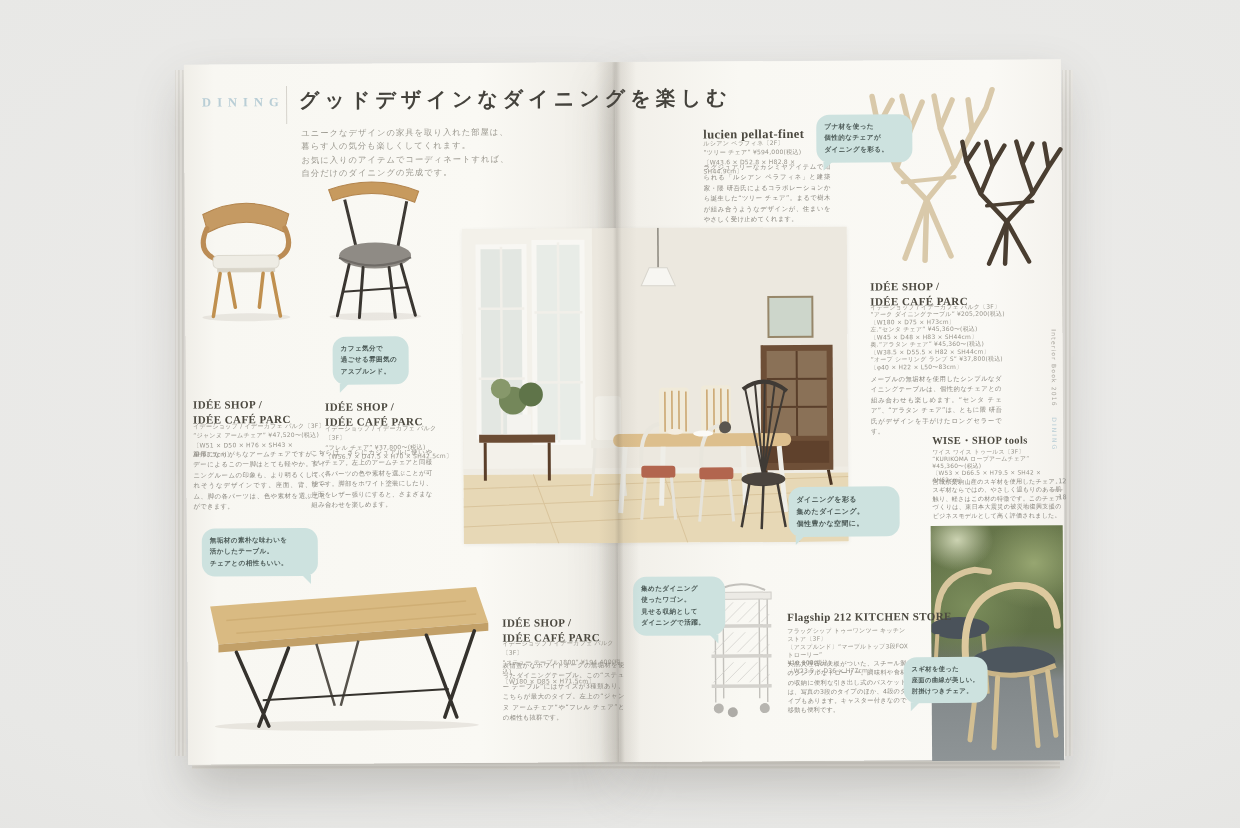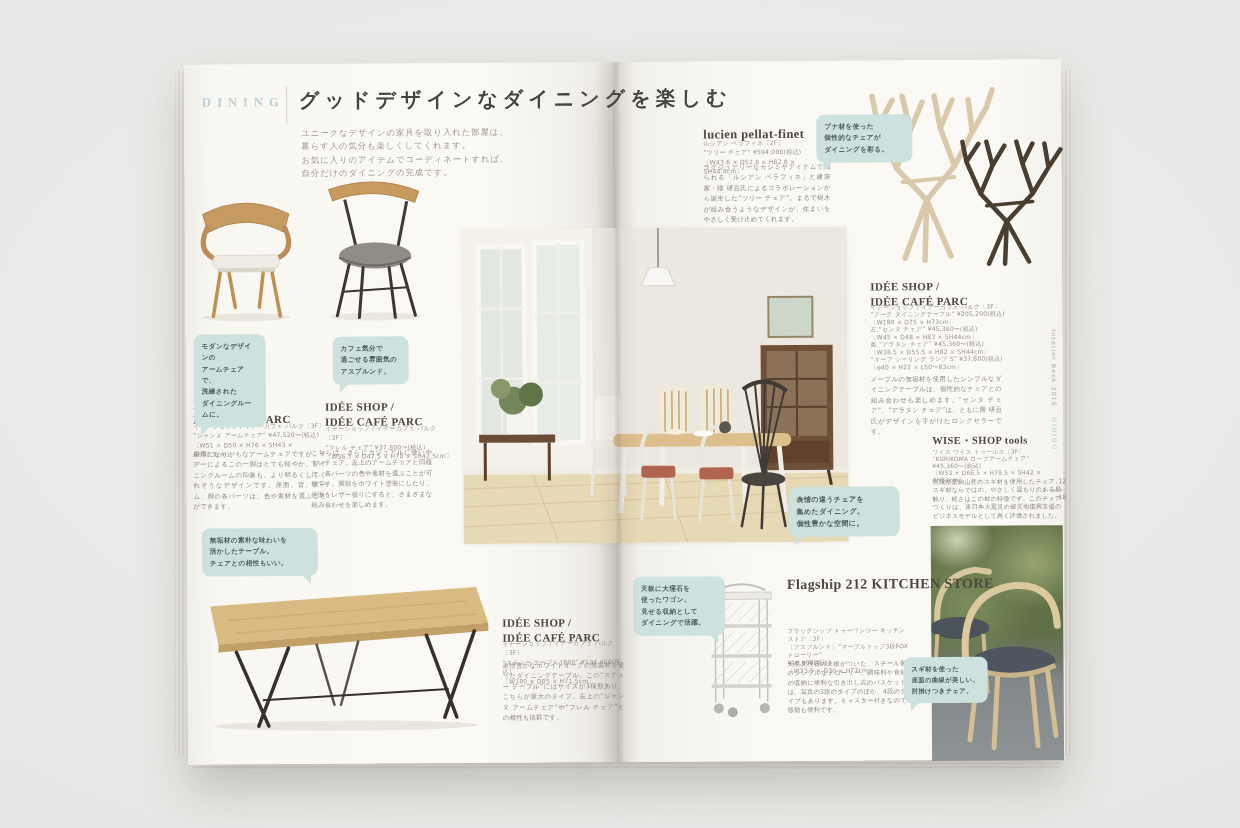--- a/index.html
+++ b/index.html
@@ -28,21 +28,21 @@
   .ill{position:absolute;z-index:10}
   .serif{font-family:"Liberation Serif","DejaVu Serif",serif}
 
   #lblDining{left:204px;top:93px;font-size:12.5px;letter-spacing:6px;color:var(--label-blue,#b9ced6);font-weight:600}
   #tdiv{left:288px;top:84px;width:1px;height:38px;background:#d6d3cc}
   #title{left:301px;top:85px;font-size:20px;letter-spacing:5px;font-weight:600;color:#45433d}
   #intro{left:303px;top:125px;font-size:8.3px;line-height:1.6;letter-spacing:1px;color:#9b988f;white-space:pre-line}
 
   .bubble{position:absolute;z-index:25;background:var(--accent-teal,#cde2df);color:#4d5b58;
     font-size:6.6px;line-height:1.72;font-weight:600;padding:7px 8px;letter-spacing:.4px;
-    white-space:pre-line;border-radius:8px}
+    white-space:pre-line;border-radius:13px}
   .bubble:after{content:"";position:absolute;width:0;height:0}
   .t-bl:after{left:7px;bottom:-8px;border-top:9px solid var(--accent-teal,#cde2df);border-right:9px solid transparent}
   .t-br:after{right:7px;bottom:-8px;border-top:9px solid var(--accent-teal,#cde2df);border-left:9px solid transparent}
 
   .brand{position:absolute;z-index:20;font-family:"Liberation Serif","DejaVu Serif",serif;
     font-weight:700;color:#4b483f;font-size:11px;line-height:1.32;letter-spacing:.4px;white-space:pre-line}
   .det{position:absolute;z-index:20;color:#97948b;font-size:6.1px;line-height:1.55;letter-spacing:.2px;white-space:pre-line}
   .bod{position:absolute;z-index:20;color:#8b8880;font-size:6.4px;line-height:1.62;letter-spacing:.2px;
     white-space:pre-line;text-align:justify}
 
@@ -72,21 +72,21 @@
   #b2h{left:325px;top:398px}#b2d{left:325px;top:422px;width:130px}#b2b{left:311px;top:446px;width:121px}
   #b3h{left:501px;top:615px}#b3d{left:501px;top:638px;width:125px}#b3b{left:501px;top:660px;width:122px}
   #lucH{left:705px;top:127px;font-size:12.5px;white-space:nowrap}
   #lucD{left:705px;top:139px;width:132px}#lucB{left:705px;top:163px;width:127px}
   #b4h{left:871px;top:281px}
   #b4d{left:871px;top:305px;width:136px;font-size:6px;line-height:1.24}
   #b4b{left:871px;top:376px;width:131px}
   #wisH{left:932px;top:436px;font-size:10.5px;white-space:nowrap}
   #wisD{left:932px;top:451px;width:131px;font-size:5.9px;line-height:1.2}
   #wisB{left:932px;top:480px;width:129px;font-size:6.1px;line-height:1.38}
-  #flgH{left:786px;top:577px;font-size:14px;white-space:nowrap}
+  #flgH{left:786px;top:611px;font-size:11px;white-space:nowrap}
   #flgD{left:786px;top:628px;width:124px;font-size:6px;line-height:1.35}
   #flgB{left:786px;top:660px;width:119px;font-size:6.2px;line-height:1.5}
 
   #pnum{left:1044px;top:481px;width:22px;text-align:right;color:#8b8b86;font-size:6.5px;line-height:1;z-index:20}
   #pnum .rule{width:13px;height:1px;background:#b6b4ae;margin:4px auto}
   #spine{position:absolute;left:1051px;top:332px;height:150px;z-index:20;writing-mode:vertical-rl;
     font-size:6px;letter-spacing:1.2px;color:#a9a69e}
   #spineSec{color:var(--label-blue,#b9ced6);margin-top:10px;letter-spacing:2px}
 </style>
 </head>
@@ -269,37 +269,33 @@
         </g>
         <g>
           <path d="M34,130 Q30,66 84,60 Q124,58 126,100" stroke="#ddc99e" stroke-width="7" fill="none" stroke-linecap="round"></path>
           <ellipse cx="82" cy="136" rx="42" ry="15" fill="#4d565e"></ellipse>
           <path d="M40,142 Q82,158 124,140" stroke="#c9b487" stroke-width="5" fill="none"></path>
           <path d="M46,148 L38,214 M116,146 L124,210 M66,152 L62,222 M100,152 L106,220" stroke="#d3bf92" stroke-width="5" stroke-linecap="round"></path>
         </g>
       </svg>
     </div>
 
-    <div id="bub1" class="bubble t-bl">モダンなデザインの
-アームチェアで、
-洗練された
-ダイニングルームに。</div>
     <div id="bub2" class="bubble t-bl">カフェ気分で
 過ごせる雰囲気の
 アスプルンド。</div>
     <div id="bub3" class="bubble t-br">無垢材の素朴な味わいを
 活かしたテーブル。
 チェアとの相性もいい。</div>
     <div id="bub4" class="bubble t-bl">ブナ材を使った
 個性的なチェアが
 ダイニングを彩る。</div>
-    <div id="bub5" class="bubble t-bl">表情の違うチェアを
+    <div id="bub5" class="bubble t-bl">ダイニングを彩る
 集めたダイニング。
 個性豊かな空間に。</div>
-    <div id="bub6" class="bubble t-br">天板に大理石を
+    <div id="bub6" class="bubble t-br">集めたダイニング
 使ったワゴン。
 見せる収納として
 ダイニングで活躍。</div>
     <div id="bub7" class="bubble t-bl">スギ材を使った
 座面の曲線が美しい。
 肘掛けつきチェア。</div>
 
     <div id="b1h" class="brand">IDÉE SHOP /
 IDÉE CAFÉ PARC</div>
     <div id="b1d" class="det">イデーショップ / イデーカフェ パルク〔3F〕

